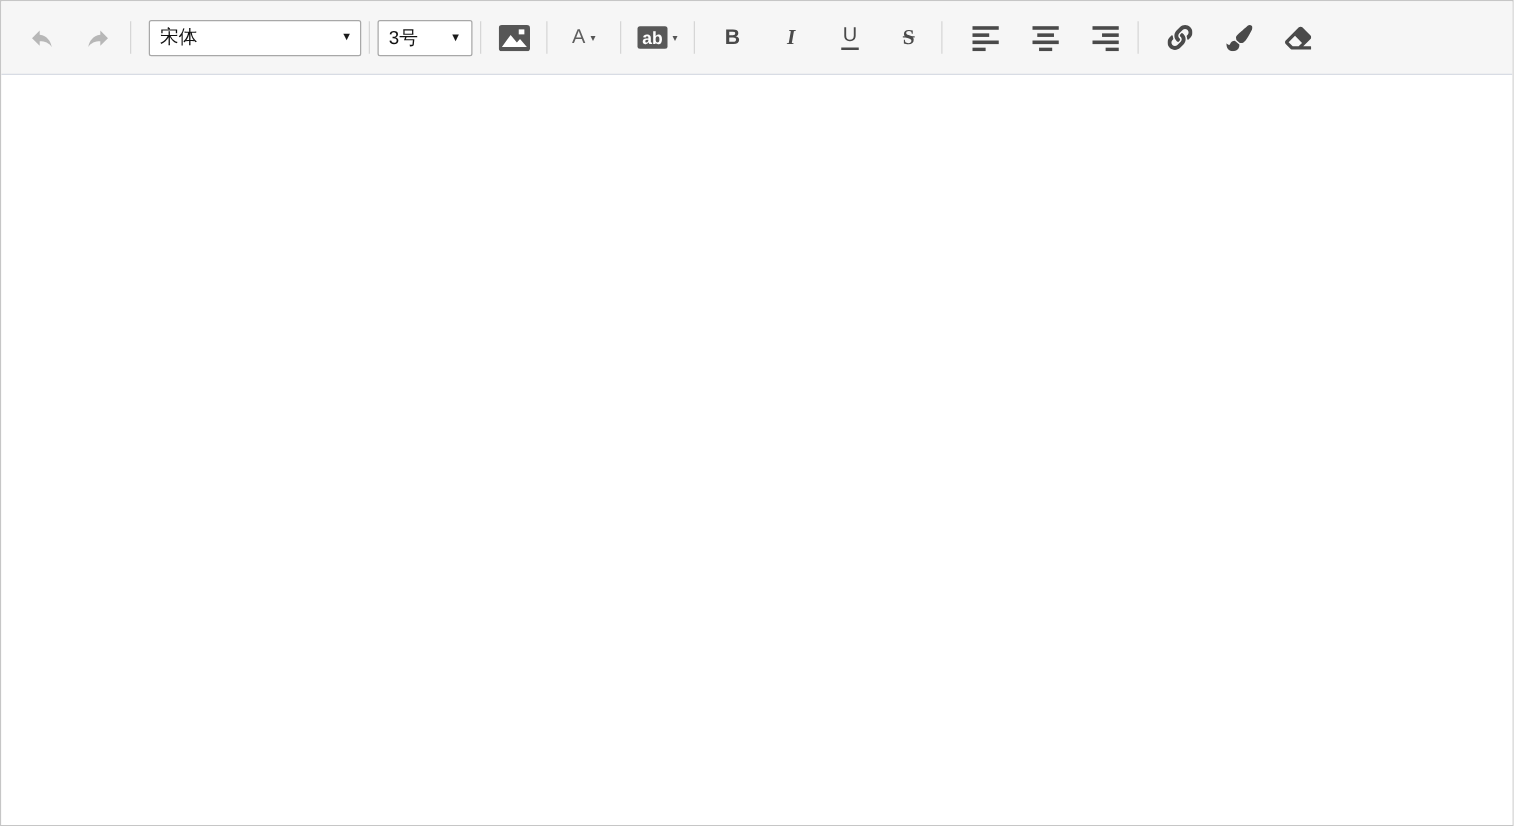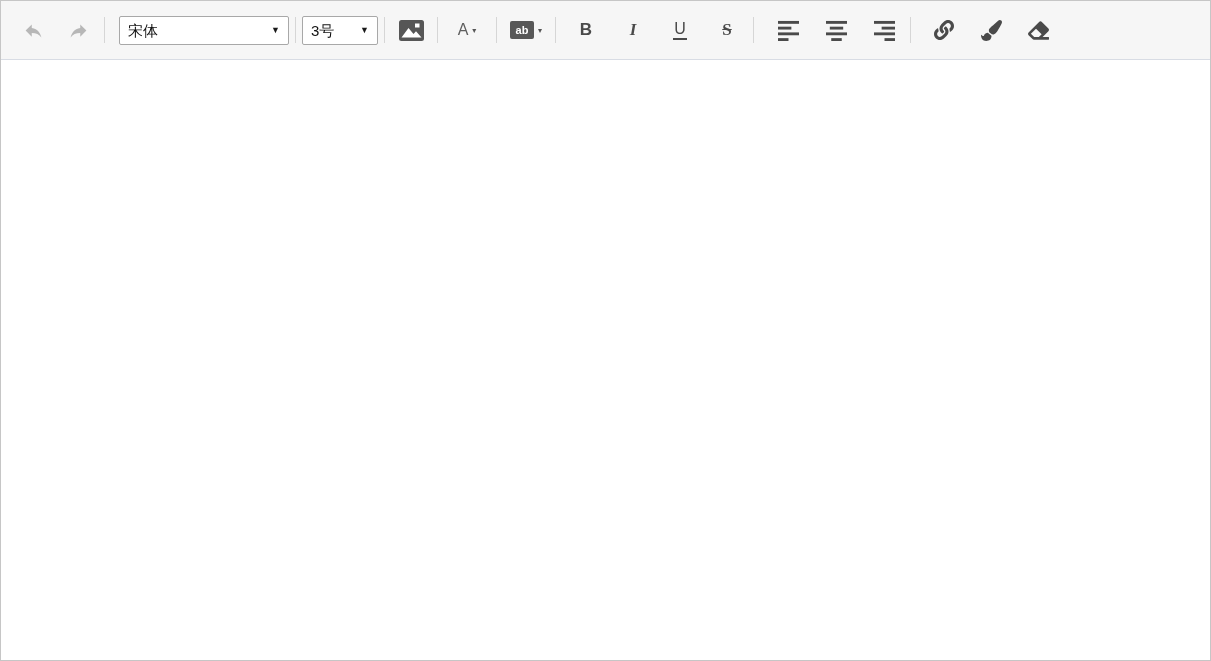--- a/index.html
+++ b/index.html
@@ -49,36 +49,36 @@
   
   .sel{
     height:29px;background:#fff;
     border:1px solid var(--select-border);border-radius:2px;
     display:flex;align-items:center;justify-content:space-between;
     padding:0 8px 0 8px;
     color:var(--select-text);
     font-size:15px;line-height:1;
     cursor:pointer;flex:0 0 auto;
   }
-  .sel-font{width:170px;margin-left:8px;}
+  .sel-font{width:170px;margin-left:8px;font-family:Liberation Mono, monospace;}
   .sel-size{width:76px;align-items:center;}
   .sel .sel-arrow{font-size:9px;color:#1a1a1a;margin-left:6px;}
 
   
   .glyph-b{font-weight:bold;font-size:17px;}
   .glyph-i{font-family:"Liberation Serif","DejaVu Serif",serif;font-style:italic;font-weight:bold;font-size:17px;}
   .glyph-u{font-size:16px;border-bottom:2px solid currentColor;padding:0 1px 1px 1px;line-height:1.1;}
   .glyph-s{font-family:"Liberation Serif","DejaVu Serif",serif;font-weight:bold;font-size:17px;text-decoration:line-through;}
   .glyph-a{font-size:16px;color:#5f5f5f;}
   .caret{font-size:8px;color:#555;margin-left:4px;}
 
   .badge-ab{
     width:24px;height:18px;border-radius:2px;
     background:var(--badge-bg);color:var(--badge-text);
-    font-size:11px;font-weight:bold;
+    font-size:14px;font-weight:bold;
     display:flex;align-items:center;justify-content:center;
   }
   .btn-wide{width:46px;}
 
   .content{
     flex:1 1 auto;background:var(--content-bg);
     outline:none;padding:14px 16px;
     font-size:16px;color:#000;
   }
 

